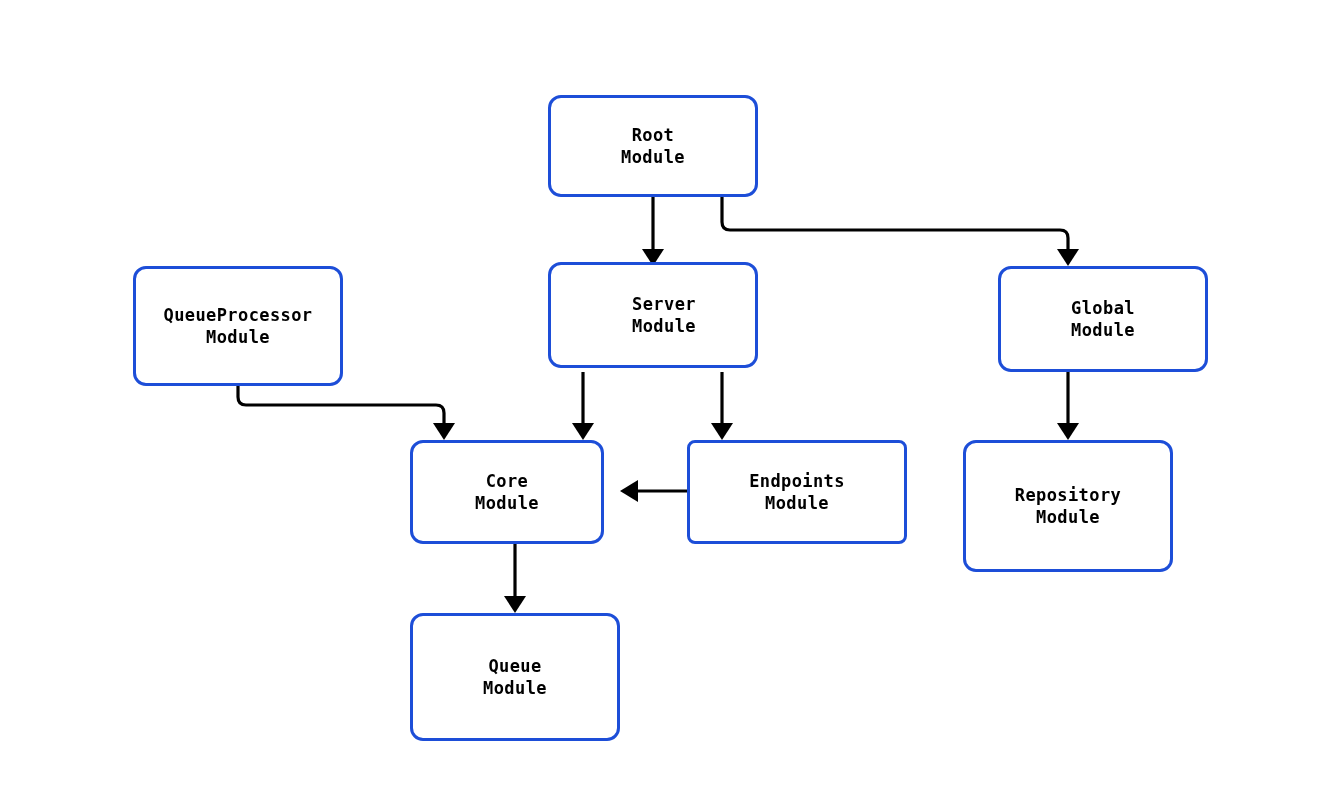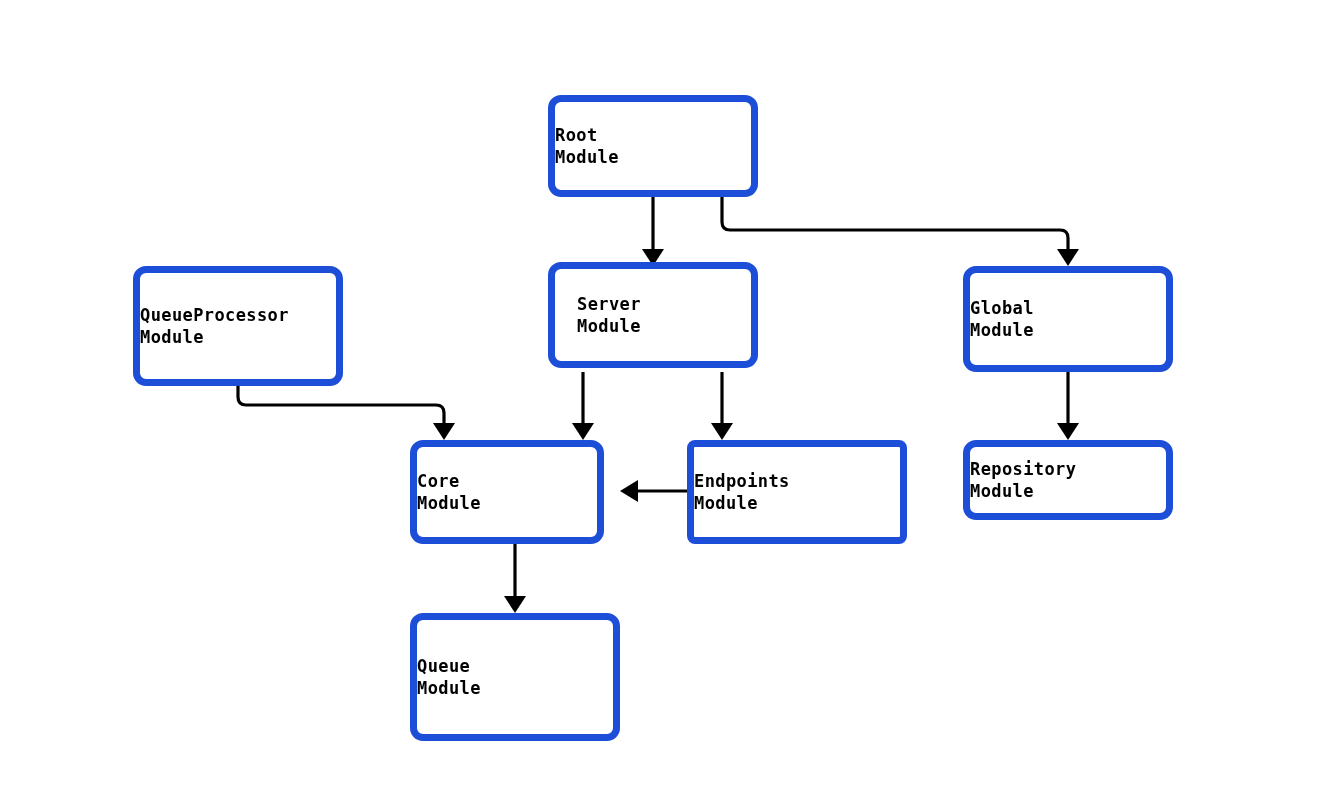--- a/index.html
+++ b/index.html
@@ -24,25 +24,25 @@
     position: absolute;
     top: 0;
     left: 0;
     width: 1337px;
     height: 809px;
   }
   .node-box {
     position: absolute;
     box-sizing: border-box;
     background: #ffffff;
-    border: 7px solid #1d4ed8;
+    border: 3px solid #1d4ed8;
     border-radius: 13px;
     display: flex;
     flex-direction: column;
-    align-items: flex-start;
+    align-items: center;
     justify-content: center;
     z-index: 2;
   }
   .node-label {
     font-family: "DejaVu Sans Mono", "Liberation Mono", monospace;
     font-size: 17px;
     font-weight: bold;
     line-height: 22px;
     color: #000000;
     text-align: center;
@@ -106,36 +106,36 @@
   <div class="node-box" style="left:133px; top:266px; width:210px; height:120px;">
     <div class="node-label">QueueProcessor</div>
     <div class="node-label">Module</div>
   </div>
 
   <div class="node-box" style="left:548px; top:262px; width:210px; height:106px;padding-left:22px;">
     <div class="node-label">Server</div>
     <div class="node-label">Module</div>
   </div>
 
-  <div class="node-box" style="left:963px; top:266px; width:210px; height:106px;">
+  <div class="node-box" style="left:998px; top:266px; width:210px; height:106px;">
     <div class="node-label">Global</div>
     <div class="node-label">Module</div>
   </div>
 
   <div class="node-box" style="left:410px; top:440px; width:194px; height:104px;">
     <div class="node-label">Core</div>
     <div class="node-label">Module</div>
   </div>
 
   <div class="node-box" style="left:687px; top:440px; width:220px; height:104px;border-radius:8px;">
     <div class="node-label">Endpoints</div>
     <div class="node-label">Module</div>
   </div>
 
-  <div class="node-box" style="left:963px; top:440px; width:210px; height:80px;">
+  <div class="node-box" style="left:963px; top:440px; width:210px; height:132px;">
     <div class="node-label">Repository</div>
     <div class="node-label">Module</div>
   </div>
 
   <div class="node-box" style="left:410px; top:613px; width:210px; height:128px;">
     <div class="node-label">Queue</div>
     <div class="node-label">Module</div>
   </div>
 
 </div>

